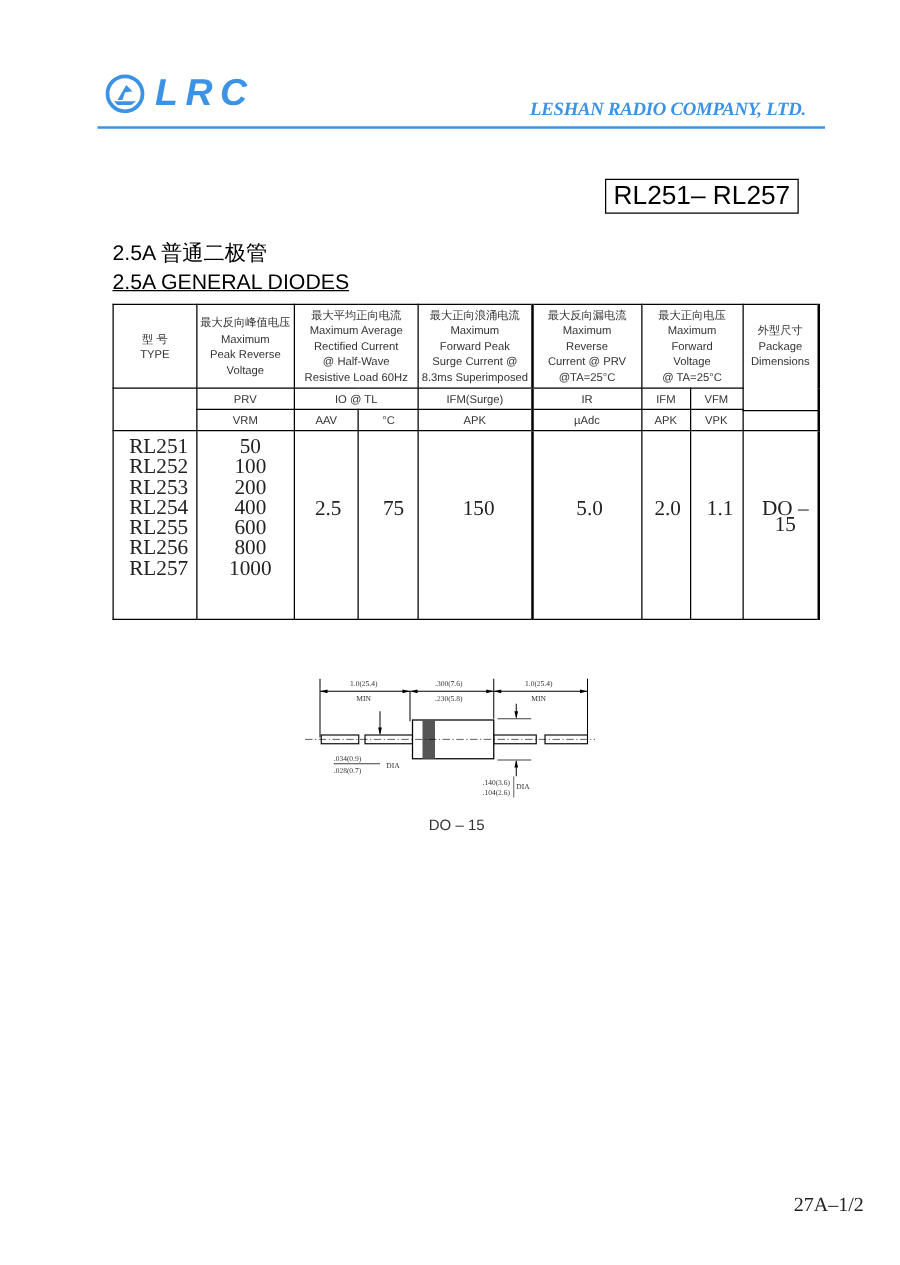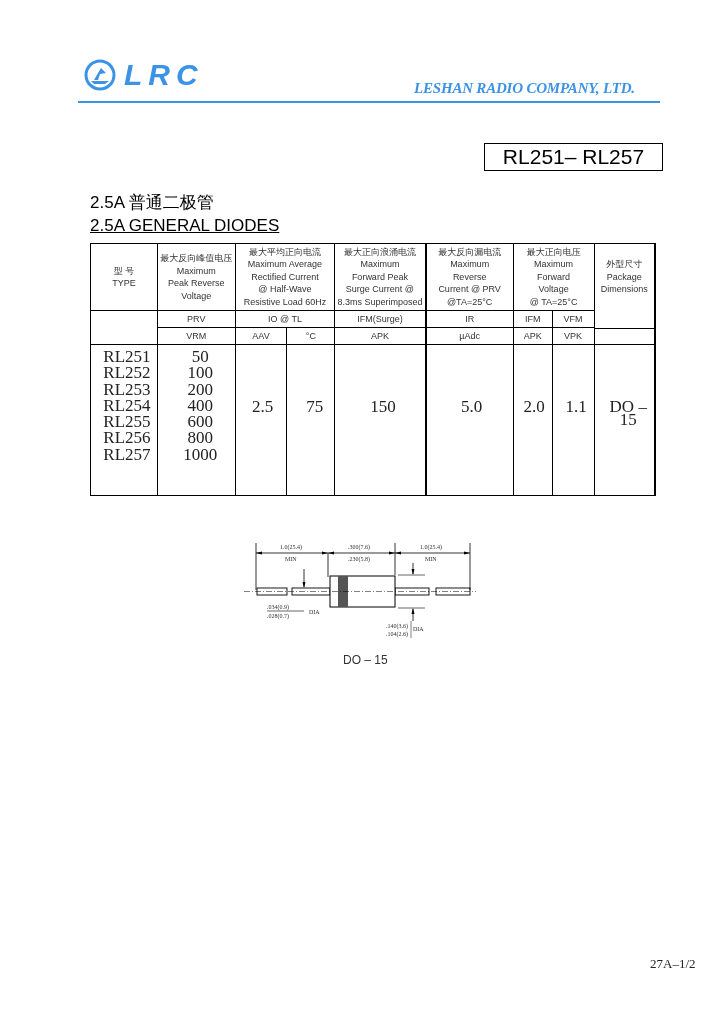--- a/index.html
+++ b/index.html
@@ -3,43 +3,43 @@
 <meta charset="utf-8">
 <style>
   html, body { margin:0; padding:0; background:#fff; }
   body { width:720px; height:1012px; position:relative; overflow:hidden; font-family:"Liberation Sans", sans-serif; color:#000; }
   .abs { position:absolute; }
 
   
   .logo { left:84px; top:57px; height:36px; display:flex; align-items:center; gap:8px; }
   .logo-mark { width:32px; height:32px; }
   .logo-text { font-family:"Liberation Sans", sans-serif; font-weight:bold; font-style:italic; font-size:30px; color:#3c93e6; letter-spacing:6px; }
-  .company { left:414px; top:80px; font-family:"Liberation Serif", serif; font-style:italic; font-weight:bold; font-size:15px; color:#3c93e6; letter-spacing:-0.2px; }
+  .company { left:424px; top:80px; font-family:"Liberation Serif", serif; font-style:italic; font-weight:bold; font-size:15px; color:#3c93e6; letter-spacing:-0.2px; }
   .rule { left:78px; top:101px; width:582px; height:1.5px; background:#3c93e6; }
 
-  .partbox { left:484px; top:143px; width:179px; height:28px; border:1.5px solid #000; box-sizing:border-box; font-size:21px; line-height:26px; text-align:center; }
+  .partbox { left:484px; top:143px; width:155px; height:28px; border:1.5px solid #000; box-sizing:border-box; font-size:21px; line-height:26px; text-align:center; }
 
   .title-cn { left:90px; top:191px; font-size:17px; }
   .title-en { left:90px; top:216px; font-size:17px;text-decoration:underline; }
 
   
   table.spec { position:absolute; left:90px; top:243px; border-collapse:collapse; width:566px; font-size:9px; color:#333; }
   table.spec td { border:1px solid #000; text-align:center; vertical-align:middle; padding:0; line-height:12.5px; }
   table.spec tr.hdr td { height:66px; }
   table.spec tr.sub td { height:16px; }
   table.spec td.thick-r { border-right:2px solid #000; }
   table.spec tr.body td { height:150px; text-align:center; vertical-align:top; font-family:"Liberation Serif", serif; font-size:17px; color:#222; }
   table.spec tr.body td .mid { display:block; padding-top:56px; padding-left:3px; }
   .typelist { padding:4px 0 0 6px; line-height:16.3px; }
   .prvlist { padding:4px 0 0 8px; line-height:16.3px; }
 
   
   .drawing { left:240px; top:535px; width:240px; height:110px; }
   .pkg-label { left:343px; top:653px; font-size:12px; color:#333; }
-  .page-no { left:650px; top:956px; font-family:"Liberation Serif", serif; font-size:13px; color:#222; }
+  .page-no { left:635px; top:956px; font-family:"Liberation Serif", serif; font-size:16px; color:#222; }
 </style>
 </head>
 <body>
 
 <div class="abs logo">
   <svg class="logo-mark" viewBox="0 0 32 32">
     <circle cx="16" cy="16" r="14" fill="none" stroke="#3c93e6" stroke-width="3"></circle>
     <path d="M7 22 L25 22 L21 25 L10 25 Z" fill="#3c93e6"></path>
     <path d="M10 21 L17 9 L22 14 L16 15 L14 21 Z" fill="#3c93e6"></path>
   </svg>

